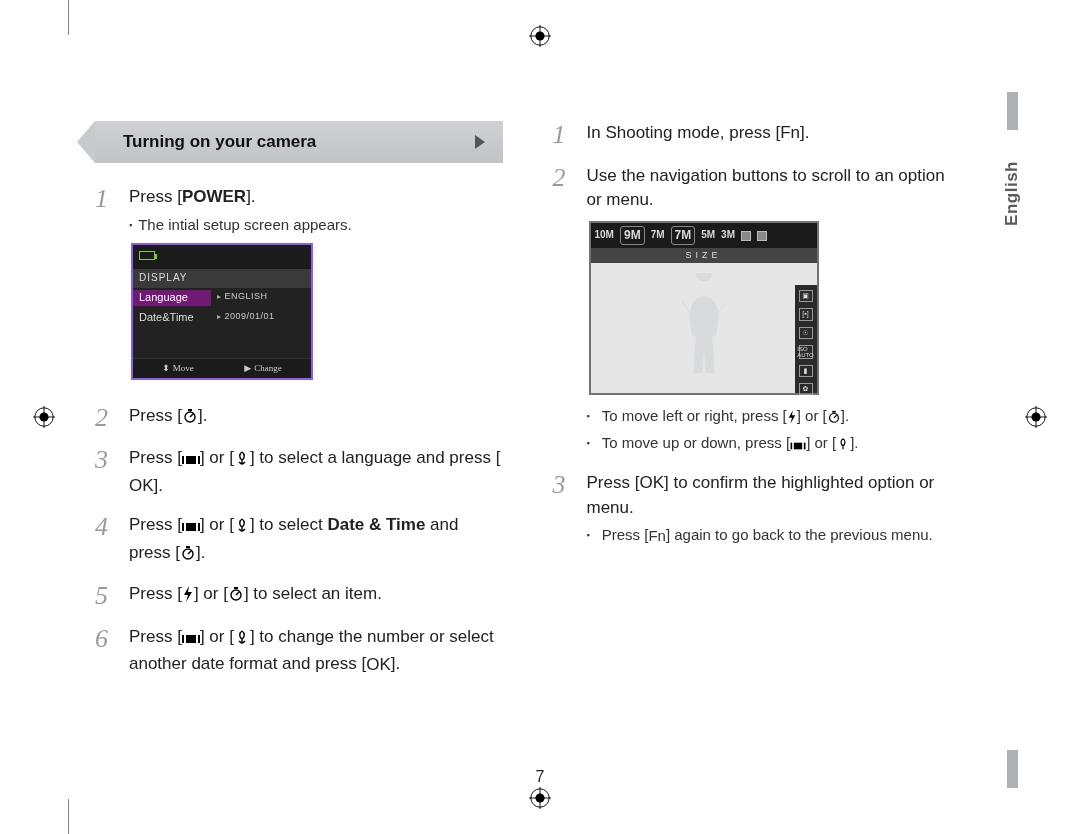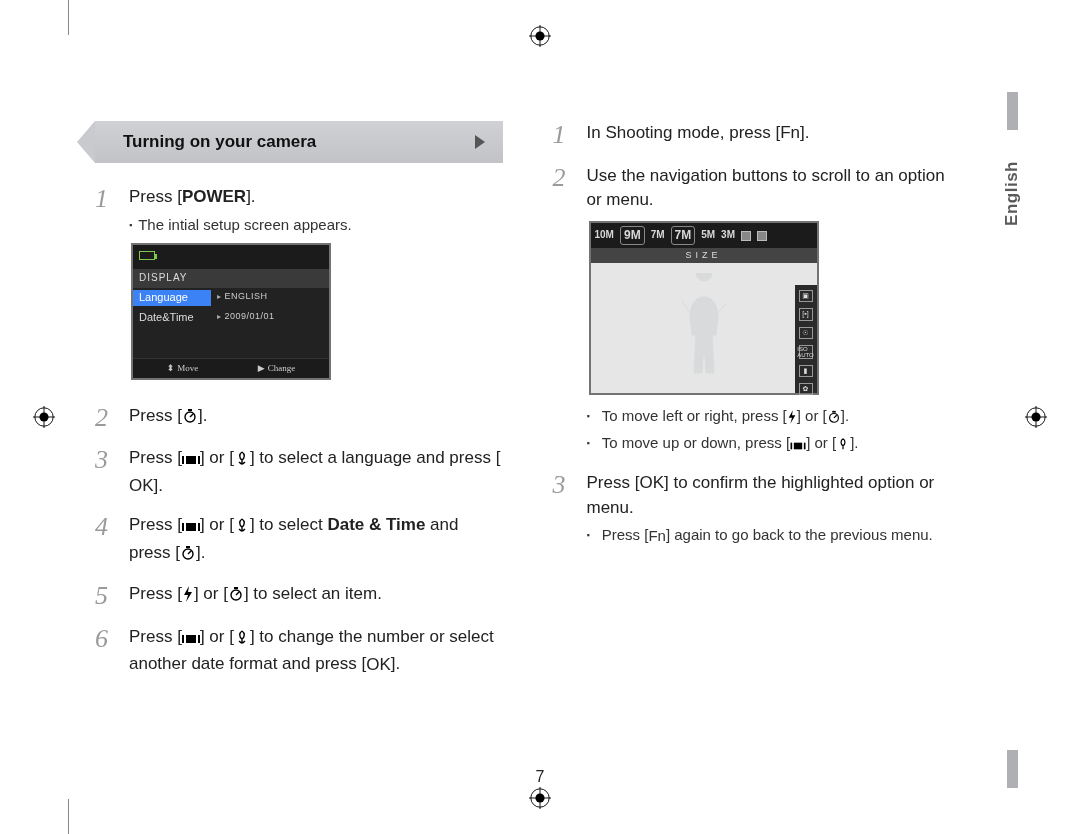--- a/index.html
+++ b/index.html
@@ -132,38 +132,38 @@
   .sub-item { display:flex; gap:6px; margin-top:2px; }
   .sub-bullet::before { content:"▪"; font-size:9px; position:relative; top:-2px; margin-right:6px; color:#333;}
   .inline-icon {
     display:inline-block;
     vertical-align:middle;
     font-weight:normal;
   }
   .bold { font-weight: bold; }
   
   .lcd {
-    width: 200px;
-    border: 2px solid #737373;
+    width: 182px;
+    border: 2px solid #8b5cf6;
     font-size: 11px;
     color:#ddd;
     background:#1b1b1b;
     margin: 8px 0 10px 2px;
   }
   .lcd .topbar { background:#1b1b1b; padding:4px 6px; }
   .lcd .batt {
     display:inline-block; width:16px; height:9px; border:1px solid #7ec84a; position:relative;
   }
   .lcd .batt::after { content:""; position:absolute; right:-3px; top:2px; width:2px; height:5px; background:#7ec84a; }
   .lcd .batt .fill { background:#7ec84a; width:100%; height:100%; }
   .lcd .header-row { background:#3a3a3a; padding:2px 6px; font-size:10px; letter-spacing:1px; }
   .lcd .row { display:flex; padding:2px 0; }
   .lcd .row .lab { width: 78px; padding-left:6px; }
   .lcd .row .val { flex:1; padding-left:6px; font-size:9px; color:#ccc; letter-spacing:0.5px;}
-  .lcd .row.sel .lab { background:#3b82f6; color:#fff;}
+  .lcd .row.sel .lab { background:#701a75; color:#fff;}
   .lcd .row .arr::before { content:"▸"; font-size:8px; margin-right:3px; color:#aaa;}
   .lcd .body { background:#222; min-height:70px; }
   .lcd .foot { background:#1b1b1b; display:flex; justify-content:space-around; padding:3px 4px; font-size:9px; color:#ccc; border-top:1px solid #333;font-family:Liberation Serif, serif;}
   .lcd .foot span::before { margin-right:3px; }
   .lcd .foot .move::before { content:"⬍"; }
   .lcd .foot .change::before { content:"▶"; }
   
   .lcd2 {
     width: 230px;
     border: 2px solid #737373;

